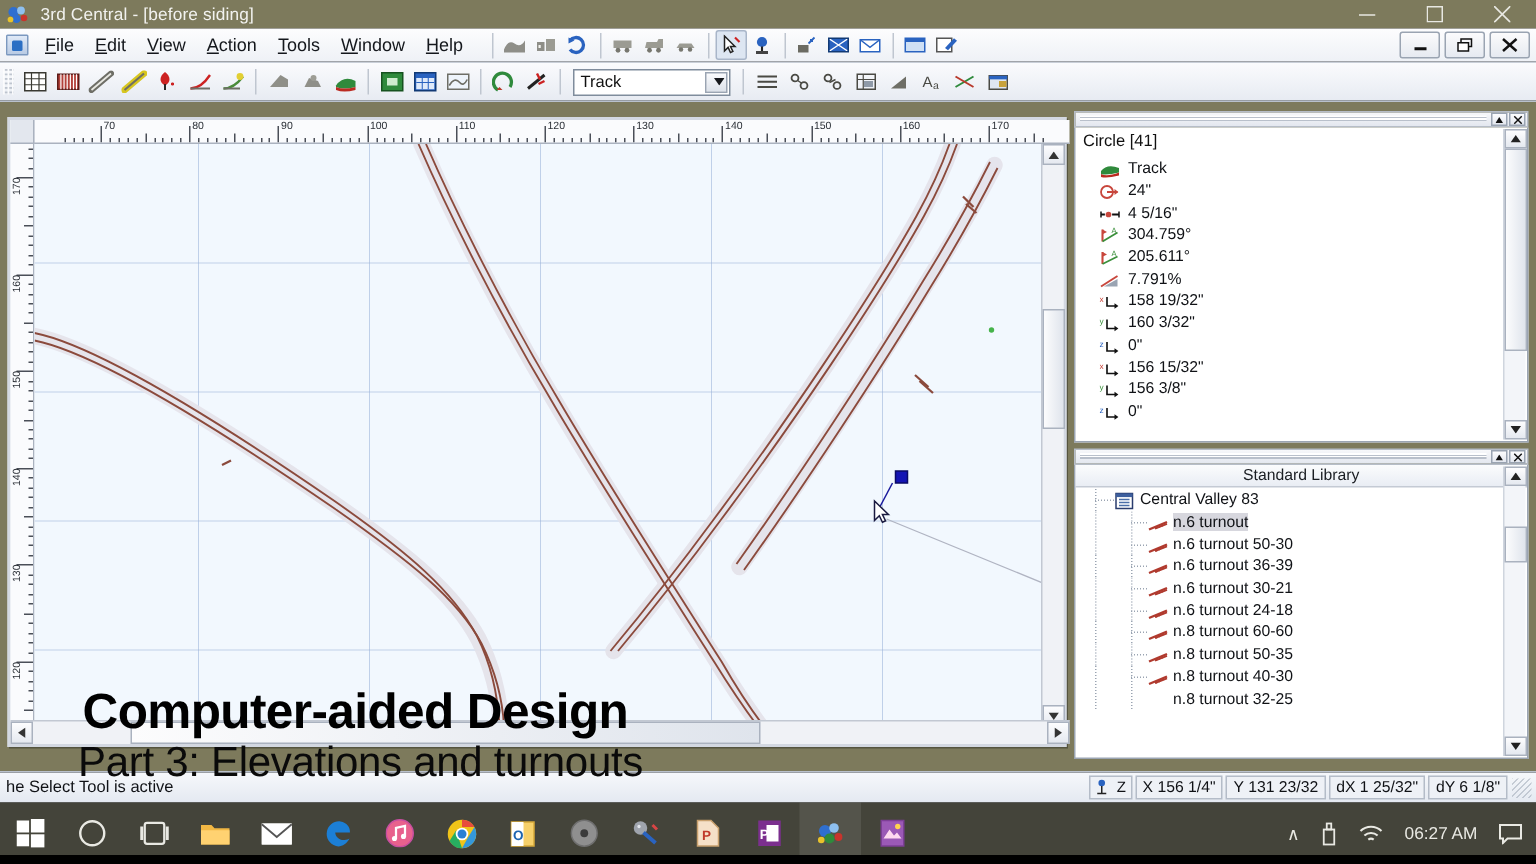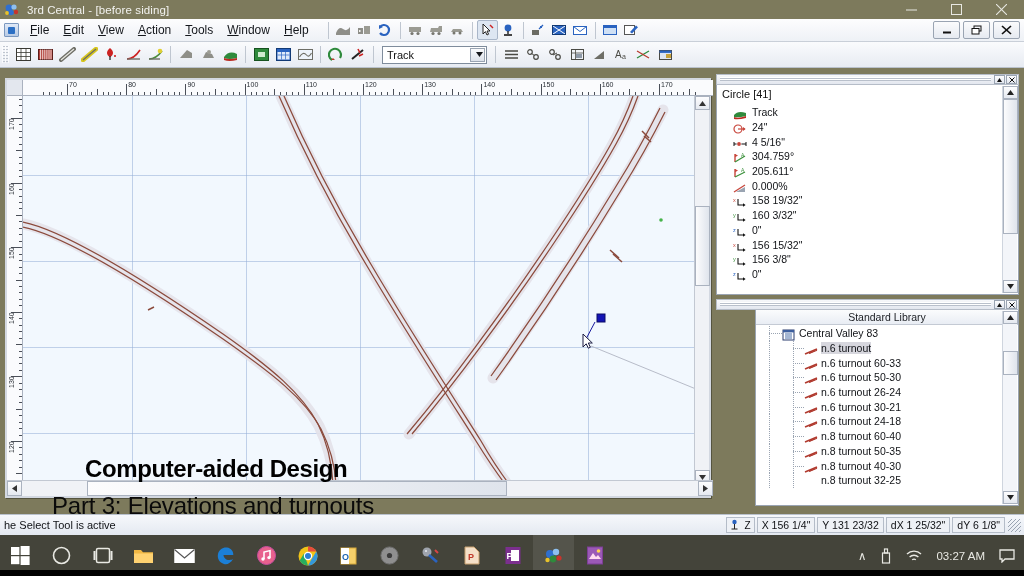--- a/index.html
+++ b/index.html
@@ -196,21 +196,21 @@
   .prop-ico{ width:15px; height:12px; margin-right:4px; flex:none; position:relative; }
   .prop-txt{ font-size:10.5px; color:#101216; white-space:nowrap; }
 
   .panel-scroll{
     position:absolute; right:1px; top:1px; width:15px; bottom:1px;
     background:#f3f5f9; border-left:1px solid #cfd5de;
   }
 
   .lib-panel{
     height:196px; background:#ffffff; border:1px solid #9aa4b2; border-top:none;
-    position:relative; overflow:hidden;margin-left:39px;
+    position:relative; overflow:hidden;
   }
   .lib-head{
     height:15px; background:linear-gradient(#fbfcfd,#e9edf4);
     border-bottom:1px solid #c4cad4;
     display:flex; align-items:center; justify-content:center;
     font-size:10.5px; color:#1a1d22;
   }
   .lib-list{ position:absolute; left:0; top:16px; right:17px; bottom:0; overflow:hidden; }
   .lib-row{ display:flex; align-items:center; height:14.7px; }
   .lib-indent{ height:14.7px; flex:none; position:relative; }
@@ -291,27 +291,26 @@
   }
   .tray{ margin-left:auto; display:flex; align-items:center; padding-right:2px; }
   .tray-item{
     height:41px; display:flex; align-items:center; justify-content:center;
     padding:0 7px; color:#e9e9e3; font-size:11.5px; white-space:nowrap;
   }
 
   
   .ov1{
     position:absolute; left:55px; top:455px; z-index:40;
-    font-size:24px; font-weight:bold; color:#000; letter-spacing:-.4px;
+    font-size:33px; font-weight:bold; color:#000; letter-spacing:-.4px;
     font-family:"Liberation Sans", sans-serif;
-    margin-left:30px;
   }
   .ov2{
     position:absolute; left:52px; top:492px; z-index:40;
-    font-size:24px; color:#0a0a0a; letter-spacing:-.2px;
+    font-size:28px; color:#0a0a0a; letter-spacing:-.2px;
     font-family:"Liberation Sans", sans-serif;
   }
   .black-bottom{
     position:absolute; left:0; top:570px; width:1024px; height:6px; background:#000; z-index:60;
   }
 </style>
 </head>
 <body>
 
 <div id="app">
@@ -996,21 +995,21 @@
                   <path d="M2 2 l3 1.6 l-3 1.6z" fill="#c8463c"></path>
                   <text x="8" y="4.5" font-size="5" fill="#3a8f3a" font-family="Liberation Sans">A</text>
                 </svg></span>
               <span class="prop-txt">205.611°</span>
             </div>
             <div class="prop-row">
               <span class="prop-ico"><svg width="15" height="12" viewBox="0 0 15 12">
                   <path d="M1 10 L12 3" stroke="#c8463c" stroke-width="1.3"></path>
                   <path d="M3 10 L12 10 L12 5 Z" fill="#9aa4b2"></path>
                 </svg></span>
-              <span class="prop-txt">0.000%</span>
+              <span class="prop-txt">7.791%</span>
             </div>
             <div class="prop-row">
               <span class="prop-ico"><svg width="15" height="12" viewBox="0 0 15 12">
                   <text x="0" y="6" font-size="5.5" fill="#c8463c" font-family="Liberation Sans">x</text>
                   <path d="M5 3 L5 9 L11 9" fill="none" stroke="#111" stroke-width="1.1"></path>
                   <path d="M10 7.2 l2.6 1.8 l-2.6 1.8z" fill="#111"></path>
                 </svg></span>
               <span class="prop-txt">158 19/32"</span>
             </div>
             <div class="prop-row">
@@ -1121,96 +1120,81 @@
               </span>
               <span class="lib-indent" style="width:22px">
                 <span class="lib-dots"></span>
                 <span class="lib-dash"></span>
               </span>
               <span class="lib-ico"><svg width="15" height="10" viewBox="0 0 15 10">
                   <path d="M1 8 L13 3" stroke="#b03a2e" stroke-width="1.6"></path>
                   <path d="M5 7.4 L13 4.2" stroke="#b03a2e" stroke-width="1.2"></path>
                   <path d="M6 6 l0 1.6 M8 5.2 l0 1.6 M10 4.4 l0 1.6" stroke="#b03a2e" stroke-width=".8"></path>
                 </svg></span>
-              <span class="lib-txt">n.6 turnout 60-33</span>
+              <span class="lib-txt">n.6 turnout 50-30</span>
             </div>
             <div class="lib-row">
               <span class="lib-indent" style="width:26px">
                 <span class="lib-dots"></span>
               </span>
               <span class="lib-indent" style="width:22px">
                 <span class="lib-dots"></span>
                 <span class="lib-dash"></span>
               </span>
               <span class="lib-ico"><svg width="15" height="10" viewBox="0 0 15 10">
                   <path d="M1 8 L13 3" stroke="#b03a2e" stroke-width="1.6"></path>
                   <path d="M5 7.4 L13 4.2" stroke="#b03a2e" stroke-width="1.2"></path>
                   <path d="M6 6 l0 1.6 M8 5.2 l0 1.6 M10 4.4 l0 1.6" stroke="#b03a2e" stroke-width=".8"></path>
                 </svg></span>
-              <span class="lib-txt">n.6 turnout 50-30</span>
+              <span class="lib-txt">n.6 turnout 36-39</span>
             </div>
             <div class="lib-row">
               <span class="lib-indent" style="width:26px">
                 <span class="lib-dots"></span>
               </span>
               <span class="lib-indent" style="width:22px">
                 <span class="lib-dots"></span>
                 <span class="lib-dash"></span>
               </span>
               <span class="lib-ico"><svg width="15" height="10" viewBox="0 0 15 10">
                   <path d="M1 8 L13 3" stroke="#b03a2e" stroke-width="1.6"></path>
                   <path d="M5 7.4 L13 4.2" stroke="#b03a2e" stroke-width="1.2"></path>
                   <path d="M6 6 l0 1.6 M8 5.2 l0 1.6 M10 4.4 l0 1.6" stroke="#b03a2e" stroke-width=".8"></path>
                 </svg></span>
-              <span class="lib-txt">n.6 turnout 26-24</span>
+              <span class="lib-txt">n.6 turnout 30-21</span>
             </div>
             <div class="lib-row">
               <span class="lib-indent" style="width:26px">
                 <span class="lib-dots"></span>
               </span>
               <span class="lib-indent" style="width:22px">
                 <span class="lib-dots"></span>
                 <span class="lib-dash"></span>
               </span>
               <span class="lib-ico"><svg width="15" height="10" viewBox="0 0 15 10">
                   <path d="M1 8 L13 3" stroke="#b03a2e" stroke-width="1.6"></path>
                   <path d="M5 7.4 L13 4.2" stroke="#b03a2e" stroke-width="1.2"></path>
                   <path d="M6 6 l0 1.6 M8 5.2 l0 1.6 M10 4.4 l0 1.6" stroke="#b03a2e" stroke-width=".8"></path>
                 </svg></span>
-              <span class="lib-txt">n.6 turnout 30-21</span>
+              <span class="lib-txt">n.6 turnout 24-18</span>
             </div>
             <div class="lib-row">
               <span class="lib-indent" style="width:26px">
                 <span class="lib-dots"></span>
               </span>
               <span class="lib-indent" style="width:22px">
                 <span class="lib-dots"></span>
                 <span class="lib-dash"></span>
               </span>
               <span class="lib-ico"><svg width="15" height="10" viewBox="0 0 15 10">
                   <path d="M1 8 L13 3" stroke="#b03a2e" stroke-width="1.6"></path>
                   <path d="M5 7.4 L13 4.2" stroke="#b03a2e" stroke-width="1.2"></path>
                   <path d="M6 6 l0 1.6 M8 5.2 l0 1.6 M10 4.4 l0 1.6" stroke="#b03a2e" stroke-width=".8"></path>
                 </svg></span>
-              <span class="lib-txt">n.6 turnout 24-18</span>
-            </div>
-            <div class="lib-row">
-              <span class="lib-indent" style="width:26px">
-                <span class="lib-dots"></span>
-              </span>
-              <span class="lib-indent" style="width:22px">
-                <span class="lib-dots"></span>
-                <span class="lib-dash"></span>
-              </span>
-              <span class="lib-ico"><svg width="15" height="10" viewBox="0 0 15 10">
-                  <path d="M1 8 L13 3" stroke="#b03a2e" stroke-width="1.6"></path>
-                  <path d="M5 7.4 L13 4.2" stroke="#b03a2e" stroke-width="1.2"></path>
-                  <path d="M6 6 l0 1.6 M8 5.2 l0 1.6 M10 4.4 l0 1.6" stroke="#b03a2e" stroke-width=".8"></path>
-                </svg></span>
-              <span class="lib-txt">n.8 turnout 60-40</span>
+              <span class="lib-txt">n.8 turnout 60-60</span>
             </div>
             <div class="lib-row">
               <span class="lib-indent" style="width:26px">
                 <span class="lib-dots"></span>
               </span>
               <span class="lib-indent" style="width:22px">
                 <span class="lib-dots"></span>
                 <span class="lib-dash"></span>
               </span>
               <span class="lib-ico"><svg width="15" height="10" viewBox="0 0 15 10">
@@ -1422,21 +1406,21 @@
           <rect x="4.5" y="1" width="3" height="4" fill="none" stroke="#e9e9e3" stroke-width="1.2"></rect>
         </svg>
       </div>
       <div class="tray-item">
         <svg width="16" height="14" viewBox="0 0 16 14">
           <path d="M1 5 A10 10 0 0 1 15 5" fill="none" stroke="#e9e9e3" stroke-width="1.4"></path>
           <path d="M3.6 8 A6.5 6.5 0 0 1 12.4 8" fill="none" stroke="#e9e9e3" stroke-width="1.4"></path>
           <path d="M6.2 10.8 A3 3 0 0 1 9.8 10.8" fill="none" stroke="#e9e9e3" stroke-width="1.4"></path>
         </svg>
       </div>
-      <div class="tray-item">03:27 AM</div>
+      <div class="tray-item">06:27 AM</div>
       <div class="tray-item">
         <svg width="16" height="14" viewBox="0 0 16 14">
           <path d="M1 1 L15 1 L15 10 L6 10 L3 13 L3 10 L1 10 Z" fill="none" stroke="#e9e9e3" stroke-width="1.3"></path>
         </svg>
       </div>
     </div>
   </div>
 
   <div class="ov1">Computer-aided Design</div>
   <div class="ov2">Part 3: Elevations and turnouts</div>

